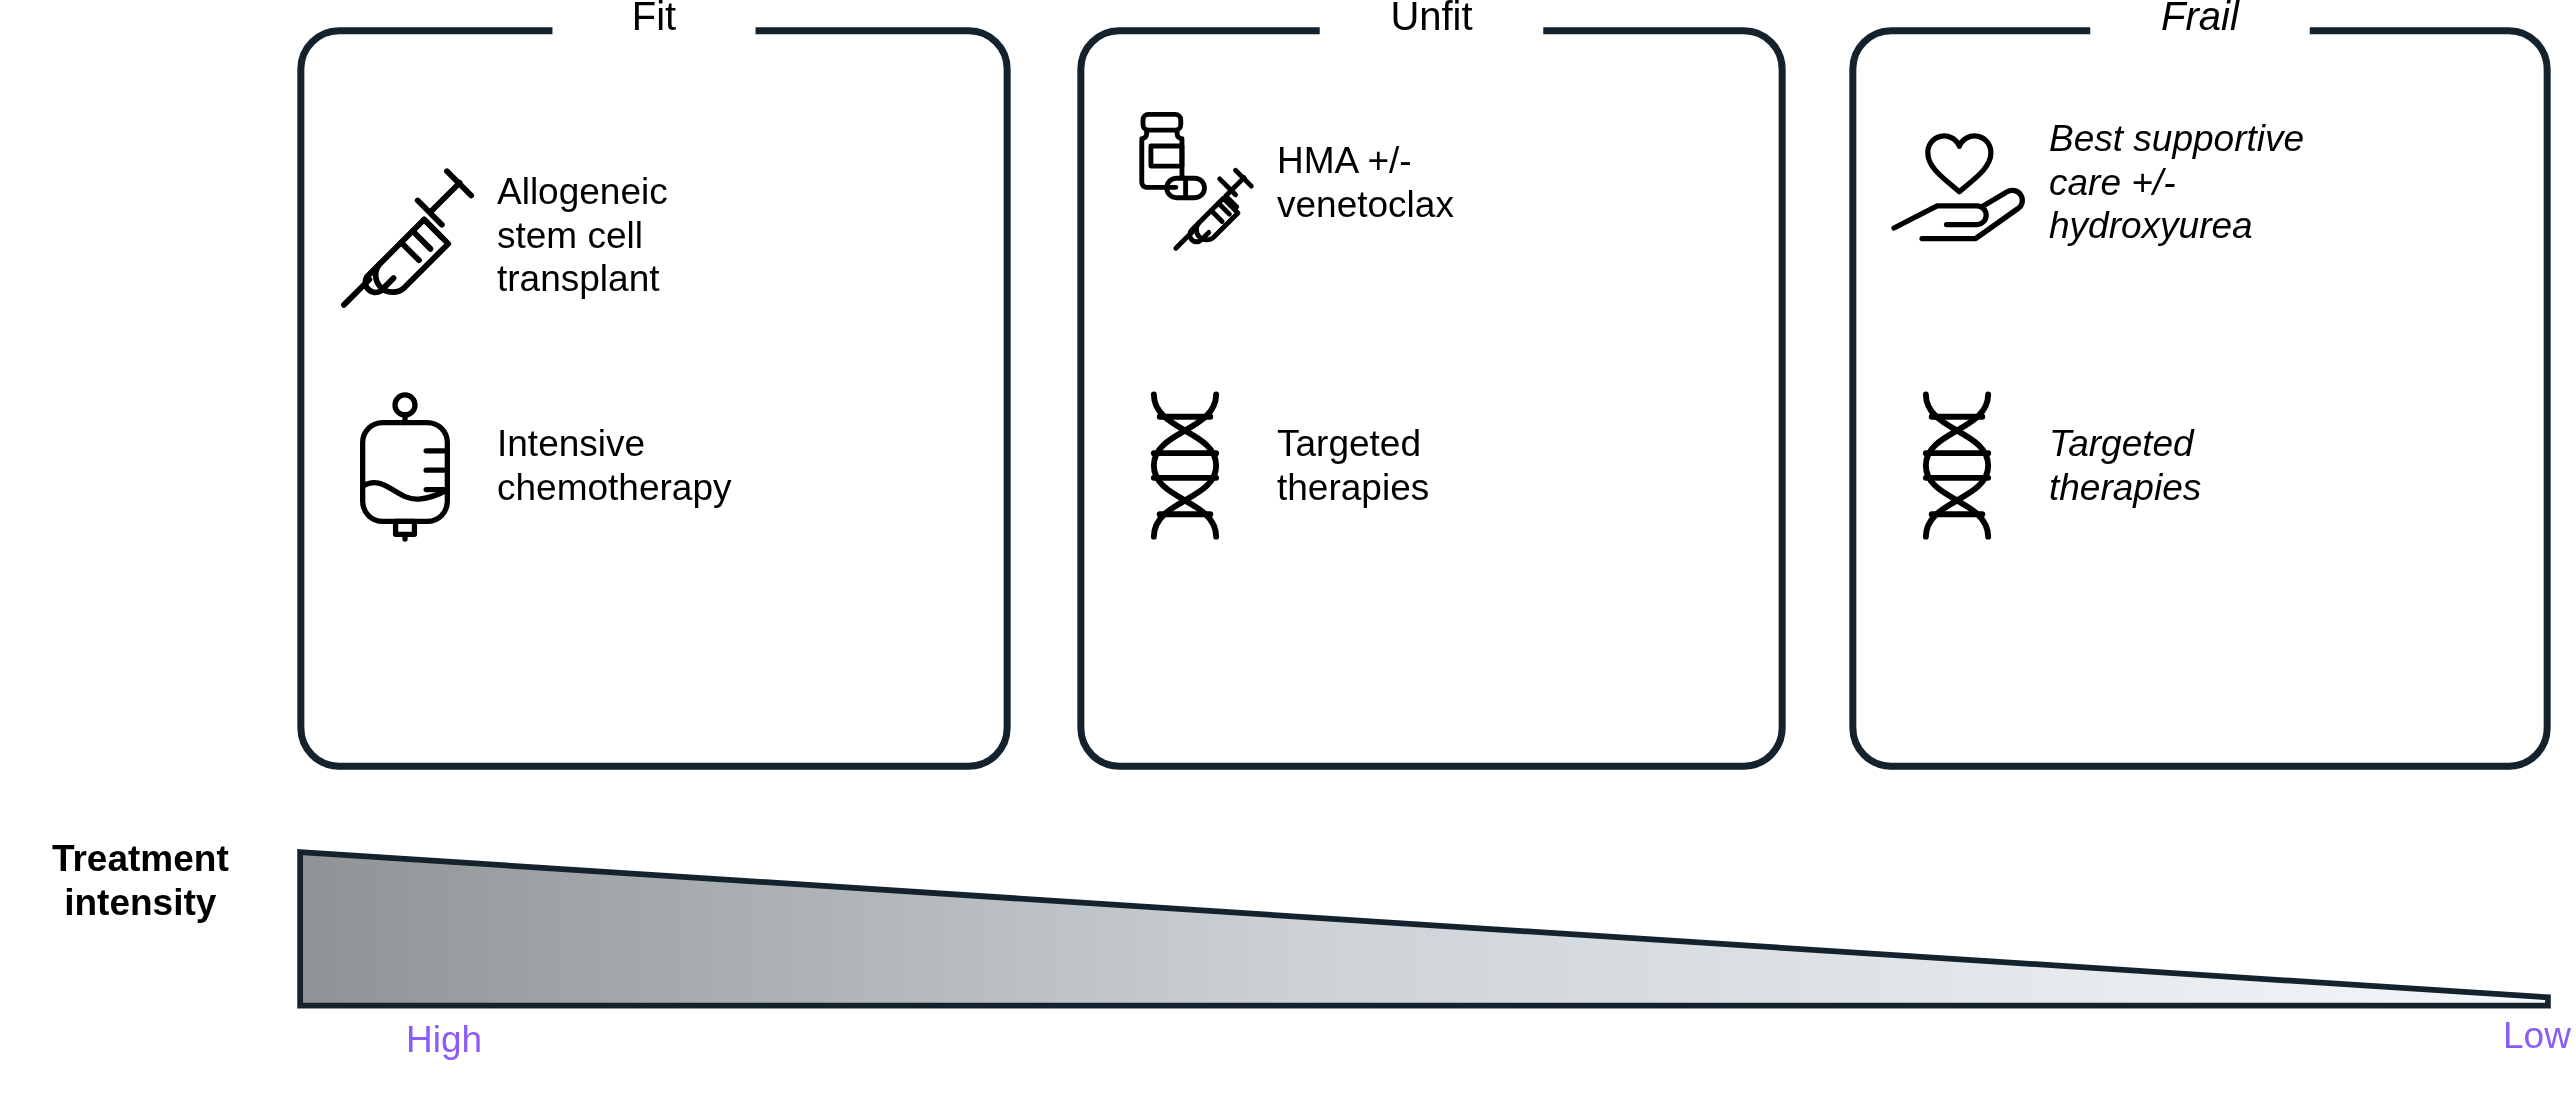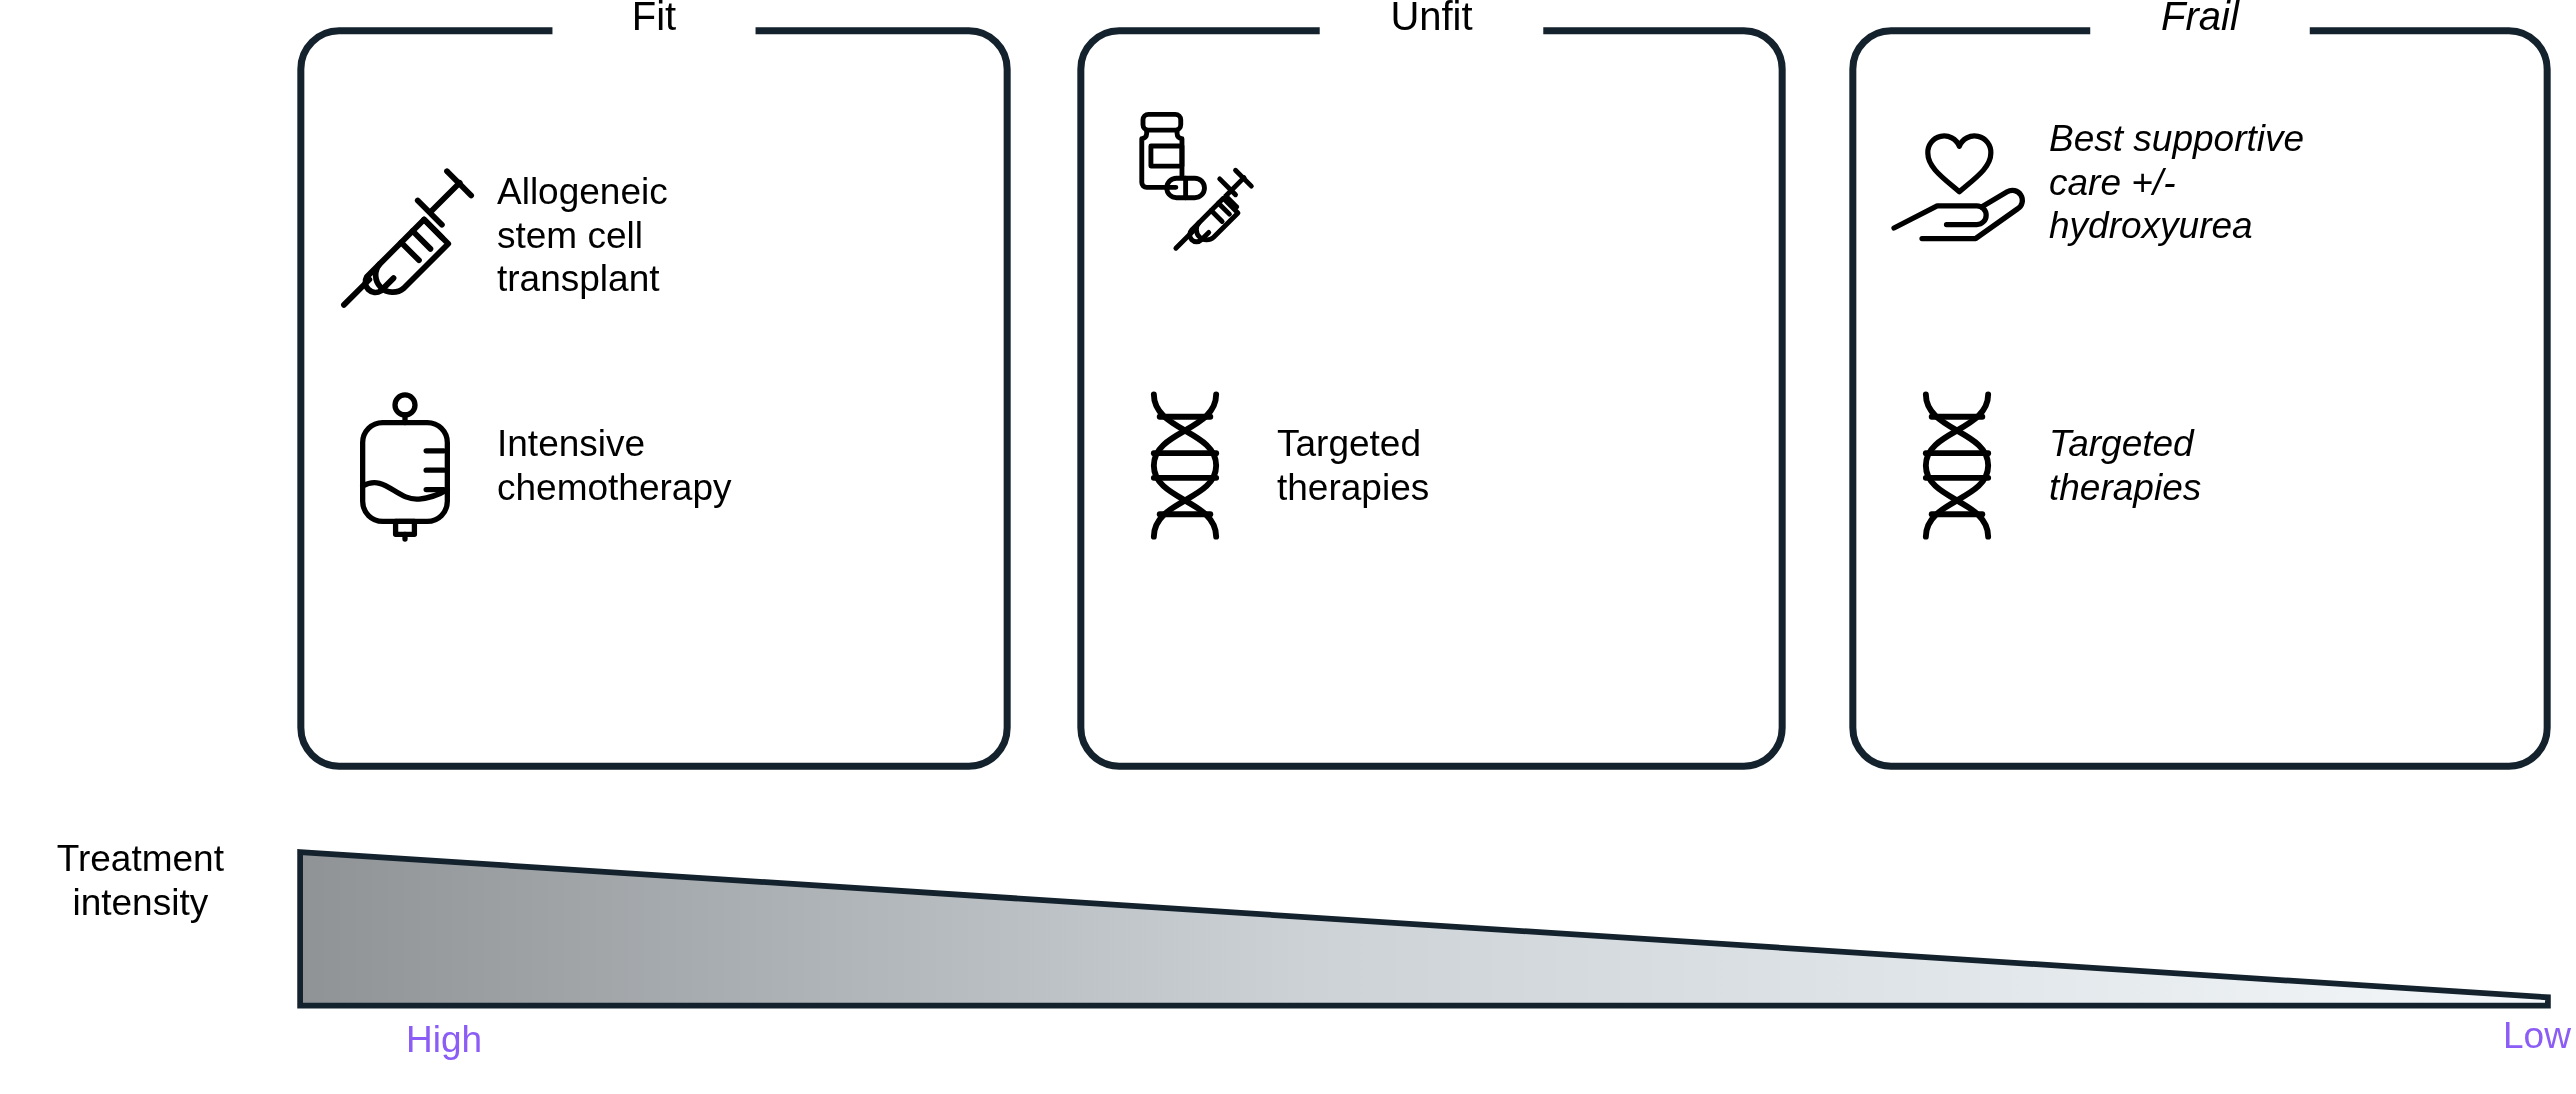--- a/index.html
+++ b/index.html
@@ -112,20 +112,21 @@
   .wedge-label {
     position: absolute;
     left: 12.8px;
     top: 52px;
     width: 255px;
     text-align: center;
     font-size: 37px;
     line-height: 1.18;
     color: #000000;
     white-space: pre-line;
+    font-weight: bold;
   }
   .wedge-svg-wrap {
     position: absolute;
     left: 0;
     top: 0;
     width: 2576px;
     height: 243px;
   }
   .wedge-svg-wrap svg {
     display: block;
@@ -246,20 +247,22 @@
                 <line x1="170" y1="154" x2="188" y2="172"></line>
                 <line x1="182" y1="142" x2="200" y2="160"></line>
                 <line x1="184" y1="140" x2="212" y2="112"></line>
                 <line x1="198" y1="100" x2="224" y2="126"></line>
                 <line x1="172" y1="114" x2="198" y2="140"></line>
                 <path d="M 138 186 L 126 198 A 11 11 0 0 0 142 214 L 154 202"></path>
                 <line x1="128" y1="200" x2="100" y2="228"></line>
               </g>
             </svg>
           </div>
+          <div class="item-label">HMA +/-
+venetoclax</div>
         </div>
 
         <div class="item-row row-b">
           <div class="item-icon">
 
             <svg viewBox="0 0 150 250">
               <g fill="none" stroke="#000000" stroke-width="10" stroke-linecap="round" stroke-linejoin="round">
                 <path d="M 22 4 C 22 66, 128 66, 128 125 C 128 184, 22 184, 22 246"></path>
                 <path d="M 128 4 C 128 66, 22 66, 22 125 C 22 184, 128 184, 128 246"></path>
                 <line x1="32" y1="42" x2="118" y2="42"></line>

